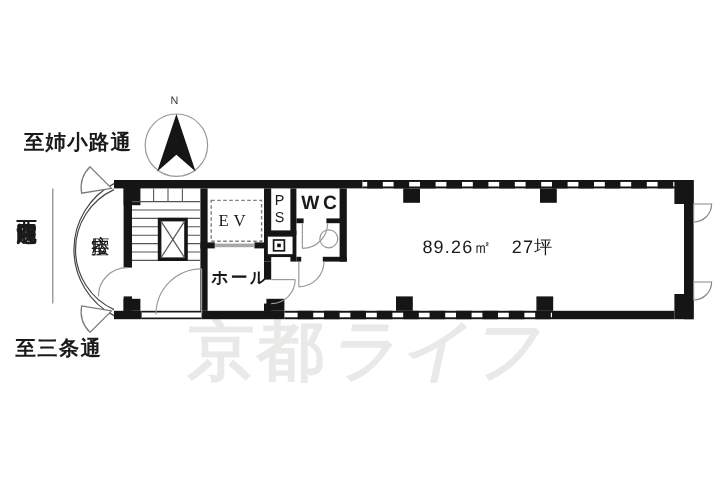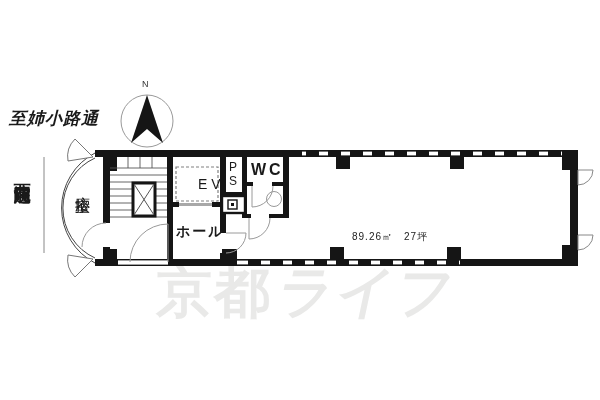--- a/index.html
+++ b/index.html
@@ -12,21 +12,21 @@
   .vert{writing-mode:vertical-rl;text-orientation:upright;letter-spacing:2px;}
   .street{font-size:17px;font-weight:bold;letter-spacing:1px;}
   .room{font-size:15px;}
   .watermark{
     position:absolute;left:156px;top:264px;z-index:1;
     font-size:56px;font-weight:bold;line-height:1;letter-spacing:2px;
     user-select:none;
   }
   .watermark .wm2{display:inline-block;transform:skewX(-12deg);margin-left:6px;}
   .north{position:absolute;left:142px;top:80px;font-size:9px;color:#333;}
-  .area-label{font-size:10px;letter-spacing:1px;margin-top:32px;}
+  .area-label{font-size:15px;letter-spacing:1px;}
   .ev-label{font-size:14px;letter-spacing:4px;}
   .wc-label{font-size:16px;letter-spacing:3px;font-weight:bold;}
   .ps-label{font-size:12px;letter-spacing:0;line-height:1;}
   .hall-label{font-size:14px;letter-spacing:2px;}
 </style>
 </head>
 <body>
 
 <div class="canvas">
 
@@ -171,24 +171,25 @@
 
       <line x1="168" y1="224" x2="168" y2="262"></line>
       <path d="M 168 224 A 38 38 0 0 0 130 262"></path>
     </g>
     <g fill="#fff" stroke="#888" stroke-width="1">
       <path d="M 578 170 H 593 A 15 15 0 0 1 578 185 Z"></path>
       <path d="M 578 235 H 593 A 15 15 0 0 1 578 250 Z"></path>
     </g>
   </svg>
 
-  <div class="lbl street" style="left:9px;top:110px;font-style:italic;">至姉小路通</div>
+  <div class="lbl street" style="left:20px;top:110px;">至姉小路通</div>
   <div class="lbl street vert" style="left:12px;top:170px;">西洞院通</div>
+  <div class="lbl street" style="left:13px;top:282px;">至三条通</div>
   <div class="lbl north">N</div>
 
   <div class="lbl room vert" style="left:74px;top:184px;letter-spacing:1px;">応接室</div>
-  <div class="lbl ev-label" style="left:198px;top:177px;">EV</div>
+  <div class="lbl ev-label" style="left:182px;top:177px;font-family:Liberation Serif, serif;">EV</div>
   <div class="lbl ps-label vert" style="left:227px;top:160px;">PS</div>
   <div class="lbl wc-label" style="left:251px;top:161px;">WC</div>
   <div class="lbl hall-label" style="left:176px;top:224px;font-weight:bold;">ホール</div>
   <div class="lbl area-label" style="left:352px;top:199px;">89.26㎡　27坪</div>
 
 </div>
 
 </body></html>

